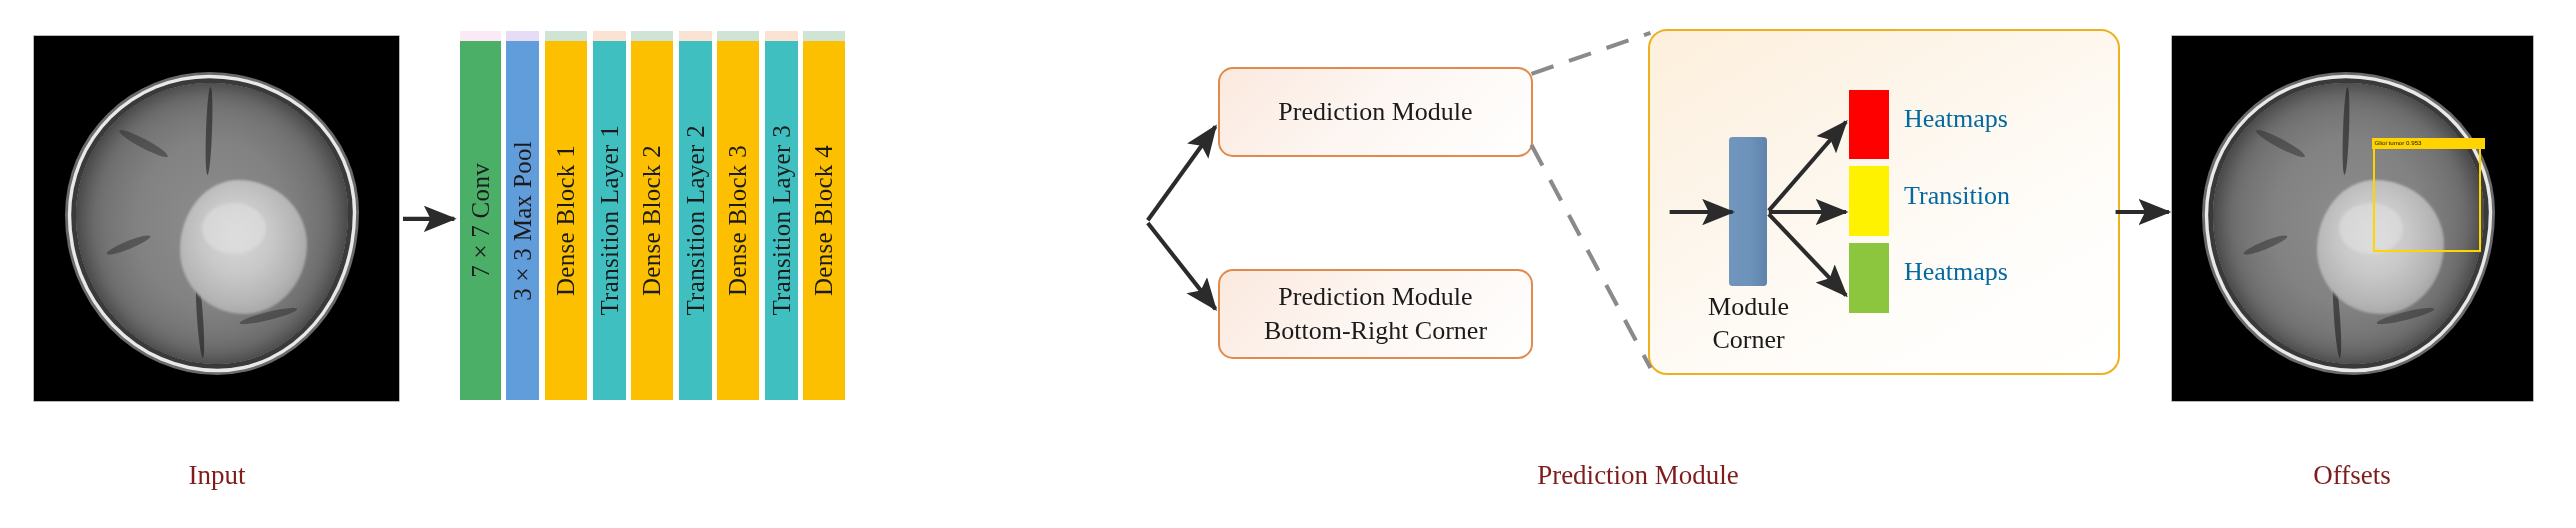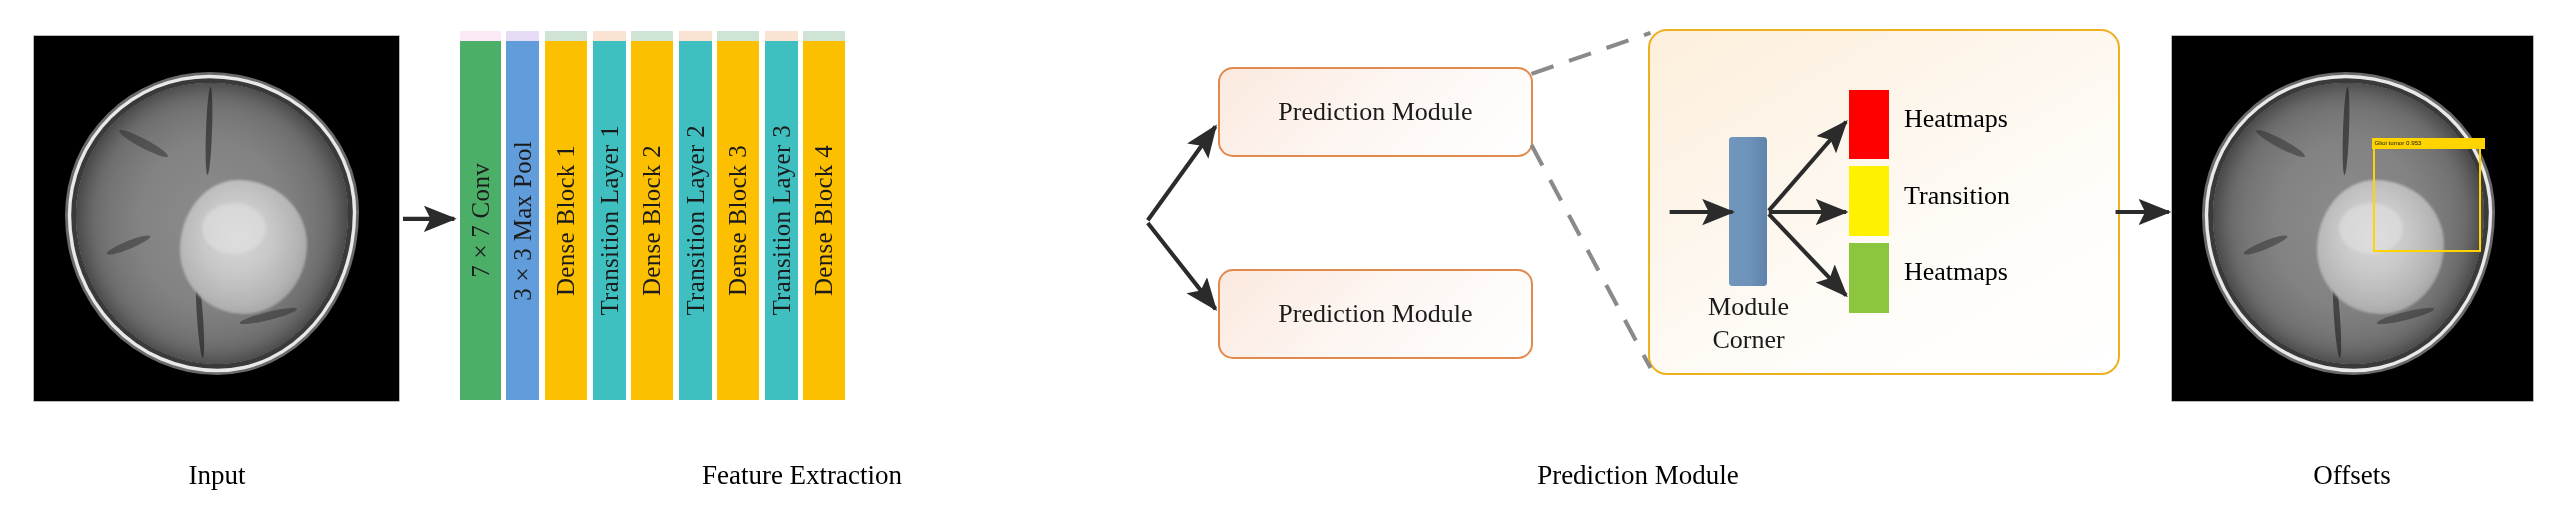--- a/index.html
+++ b/index.html
@@ -41,25 +41,25 @@
        background:linear-gradient(135deg,#fbe9de 0%,#fdf6f2 48%,#ffffff 100%);
        display:flex;flex-direction:column;align-items:center;justify-content:center;
        font-size:26px;color:#1b1b1b;line-height:1.30;text-align:center;}
 
   
   .panel{position:absolute;border:2.1px solid #EDB11F;border-radius:19px;
        background:linear-gradient(150deg,#fdefdc 0%,#fdf6ec 38%,#fffdfa 70%,#ffffff 100%);}
   .slab{position:absolute;background:linear-gradient(90deg,#7096bd 0%,#6e93bb 55%,#5f83ab 100%);
        border-radius:3.4px;}
   .obar{position:absolute;}
-  .olabel{position:absolute;font-size:26px;color:#000000;white-space:nowrap;}
+  .olabel{position:absolute;font-size:26px;color:#0369a1;white-space:nowrap;}
   .ptext{position:absolute;font-size:26px;color:#1b1b1b;text-align:center;line-height:1.28;}
 
   
-  .caption{position:absolute;font-size:27px;color:#000000;
+  .caption{position:absolute;font-size:27px;color:#7f1d1d;
        text-align:center;white-space:nowrap;transform:translateX(-50%);}
 
   svg.wires{position:absolute;left:0;top:0;width:2576px;height:528px;
        pointer-events:none;overflow:visible;}
 </style>
 </head>
 <body>
 
 <div class="stage">
 
@@ -112,20 +112,21 @@
       <div class="lbl">Dense Block 4</div>
     </div>
   </div>
 
   <div class="pbox" style="left:1218px;top:67px;width:311px;height:86px;">
     <div>Prediction Module</div>
   </div>
 
   <div class="pbox" style="left:1218px;top:269px;width:311px;height:86px;">
     <div>Prediction Module</div>
+    <div>Bottom-Right Corner</div>
   </div>
 
   <div class="panel" style="left:1648px;top:29px;width:468px;height:342px;"></div>
 
   <div class="slab" style="left:1729px;top:137px;width:38px;height:149px;"></div>
 
   <div class="ptext" style="left:1678px;top:290px;width:141px;">
     <div>Module</div>
     <div>Corner</div>
   </div>
@@ -172,18 +173,17 @@
     <line x1="2440" y1="310" x2="2532" y2="310" stroke="#2b2b2b" stroke-width="6" marker-end="url(#ah)"></line>
 
     <line x1="2585" y1="308" x2="2698" y2="178" stroke="#2b2b2b" stroke-width="6" marker-end="url(#ah)"></line>
     <line x1="2585" y1="310" x2="2698" y2="310" stroke="#2b2b2b" stroke-width="6" marker-end="url(#ah)"></line>
     <line x1="2585" y1="313" x2="2698" y2="432" stroke="#2b2b2b" stroke-width="6" marker-end="url(#ah)"></line>
 
     <line x1="3092" y1="310" x2="3170" y2="310" stroke="#2b2b2b" stroke-width="6" marker-end="url(#ah)"></line>
   </svg>
 
   <div class="caption" style="left:217px;top:460px;">Input</div>
-  <div class="caption" style="left:802px;top:460px;">Feature Extraction</div>
   <div class="caption" style="left:1638px;top:460px;">Prediction Module</div>
   <div class="caption" style="left:2352px;top:460px;">Offsets</div>
 
 </div>
 
 
 </body></html>

